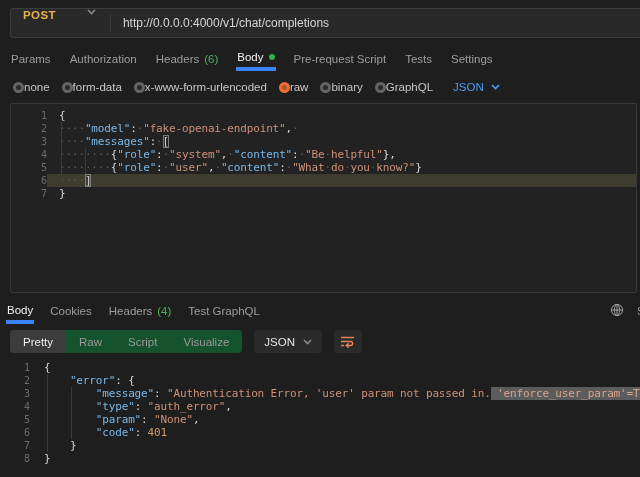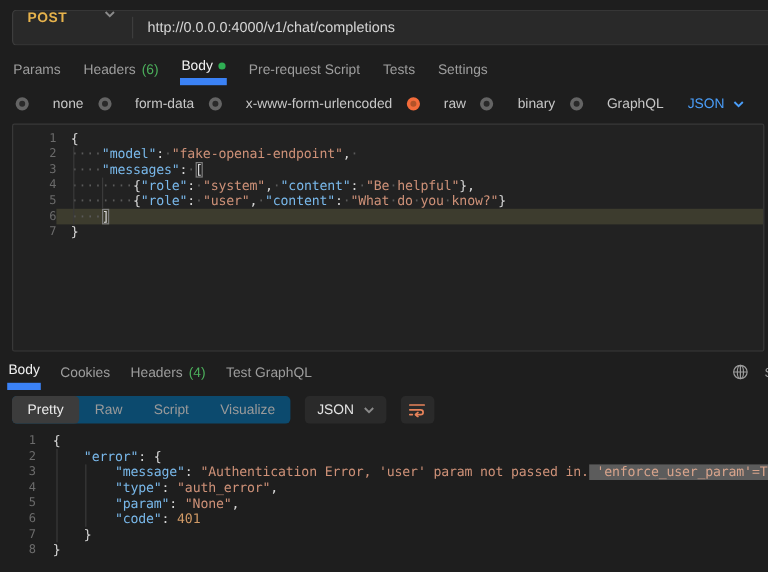--- a/index.html
+++ b/index.html
@@ -17,27 +17,27 @@
   .chev { width:9px; height:6px; stroke:#8a8a8a; stroke-width:1.6; fill:none; }
   .vdiv { width:1px; height:18px; background:#3d3d3d; }
   .url-text { color:#d6d6d6; font-size:12px; padding-left:12px; white-space:nowrap; }
 
   
   .req-tabs { position:absolute; top:47px; left:10px; right:0; height:24px;
     display:flex; align-items:flex-end; gap:17px; }
   .tab { color:#9d9d9d; font-size:11.5px; cursor:pointer; display:flex;
     align-items:center; gap:5px; padding:4px 1px 6px 1px; }
   .tab .count { color:#4cb05c; }
-  .tab.active { color:#f0f0f0; border-bottom:6px solid #3b82f6; padding-bottom:4px; }
+  .tab.active { color:#f0f0f0; border-bottom:4px solid #3b82f6; padding-bottom:4px; }
   .gdot { width:6px; height:6px; border-radius:50%; background:#2fae53; }
 
   
   .body-type-row { position:absolute; top:76px; left:13px; right:0; height:22px;
     display:flex; align-items:center; gap:12px; }
-  .radio-item { display:flex; gap:20px; cursor:pointer; }
+  .radio-item { display:flex; align-items:center; gap:0; cursor:pointer; }
   .radio { width:11px; height:11px; border-radius:50%; border:3px solid #646464;
     background:#2a2a2a; }
   .radio.sel { border-color:#f26b3a; background:#b25329; }
   .radio-label { color:#c7c7c7; font-size:11.5px; }
   .fmt-select { display:flex; align-items:center; gap:7px; margin-left:8px; cursor:pointer; }
   .fmt-label { color:#4a9df8; font-size:11.5px; }
   .chev-blue { stroke:#4a9df8; }
 
   
   .editor { font-family:"DejaVu Sans Mono", monospace; font-size:11px; }
@@ -66,21 +66,21 @@
   .resp-tabs { position:absolute; top:300px; left:6px; right:0; height:24px;
     display:flex; align-items:center; gap:15px; }
   .globe-btn { position:absolute; right:16px; top:3px; cursor:pointer; }
   .globe { stroke:#9d9d9d; fill:none; stroke-width:1; }
   .clip-text { position:absolute; right:0; top:5px; width:3px; overflow:hidden;
     color:#9d9d9d; font-size:11px; }
 
   
   .resp-toolbar { position:absolute; top:330px; left:10px; right:0; height:23px;
     display:flex; align-items:center; }
-  .seg-group { display:flex; align-items:center; background:#0c4a6e;
+  .seg-group { display:flex; align-items:center; background:#14532d;
     border-radius:4px; height:23px; }
   .seg { color:#9a9a9a; font-size:11.5px; padding:0 13px; height:23px;
     display:flex; align-items:center; cursor:pointer; border-radius:4px; }
   .seg.active { background:#3c3c3c; color:#ececec; }
   .tool-btn { display:flex; align-items:center; gap:8px; background:#2a2a2a;
     border-radius:4px; height:23px; padding:0 10px; margin-left:12px; cursor:pointer;
     border:none; }
   .tool-btn .fmt-white { color:#e4e4e4; font-size:11.5px; }
   .wrap-btn { width:28px; justify-content:center; padding:0; }
   .wrap-icon { stroke:#e8835a; fill:none; stroke-width:1.4; stroke-linecap:round;
@@ -97,20 +97,21 @@
       <svg class="chev" viewBox="0 0 9 6">
           <polyline points="1,1 4.5,4.5 8,1"></polyline>
         </svg>
     </button>
     <div class="vdiv"></div>
     <div class="url-text">http://0.0.0.0:4000/v1/chat/completions</div>
   </div>
 
   <div class="req-tabs">
     <span class="tab">Params</span>
+    <span class="tab">Authorization</span>
     <span class="tab">
       <span>Headers</span>
       <span class="count">(6)</span>
     </span>
     <span class="tab active">
       <span>Body</span>
       <span class="gdot"></span>
     </span>
     <span class="tab">Pre-request Script</span>
     <span class="tab">Tests</span>

